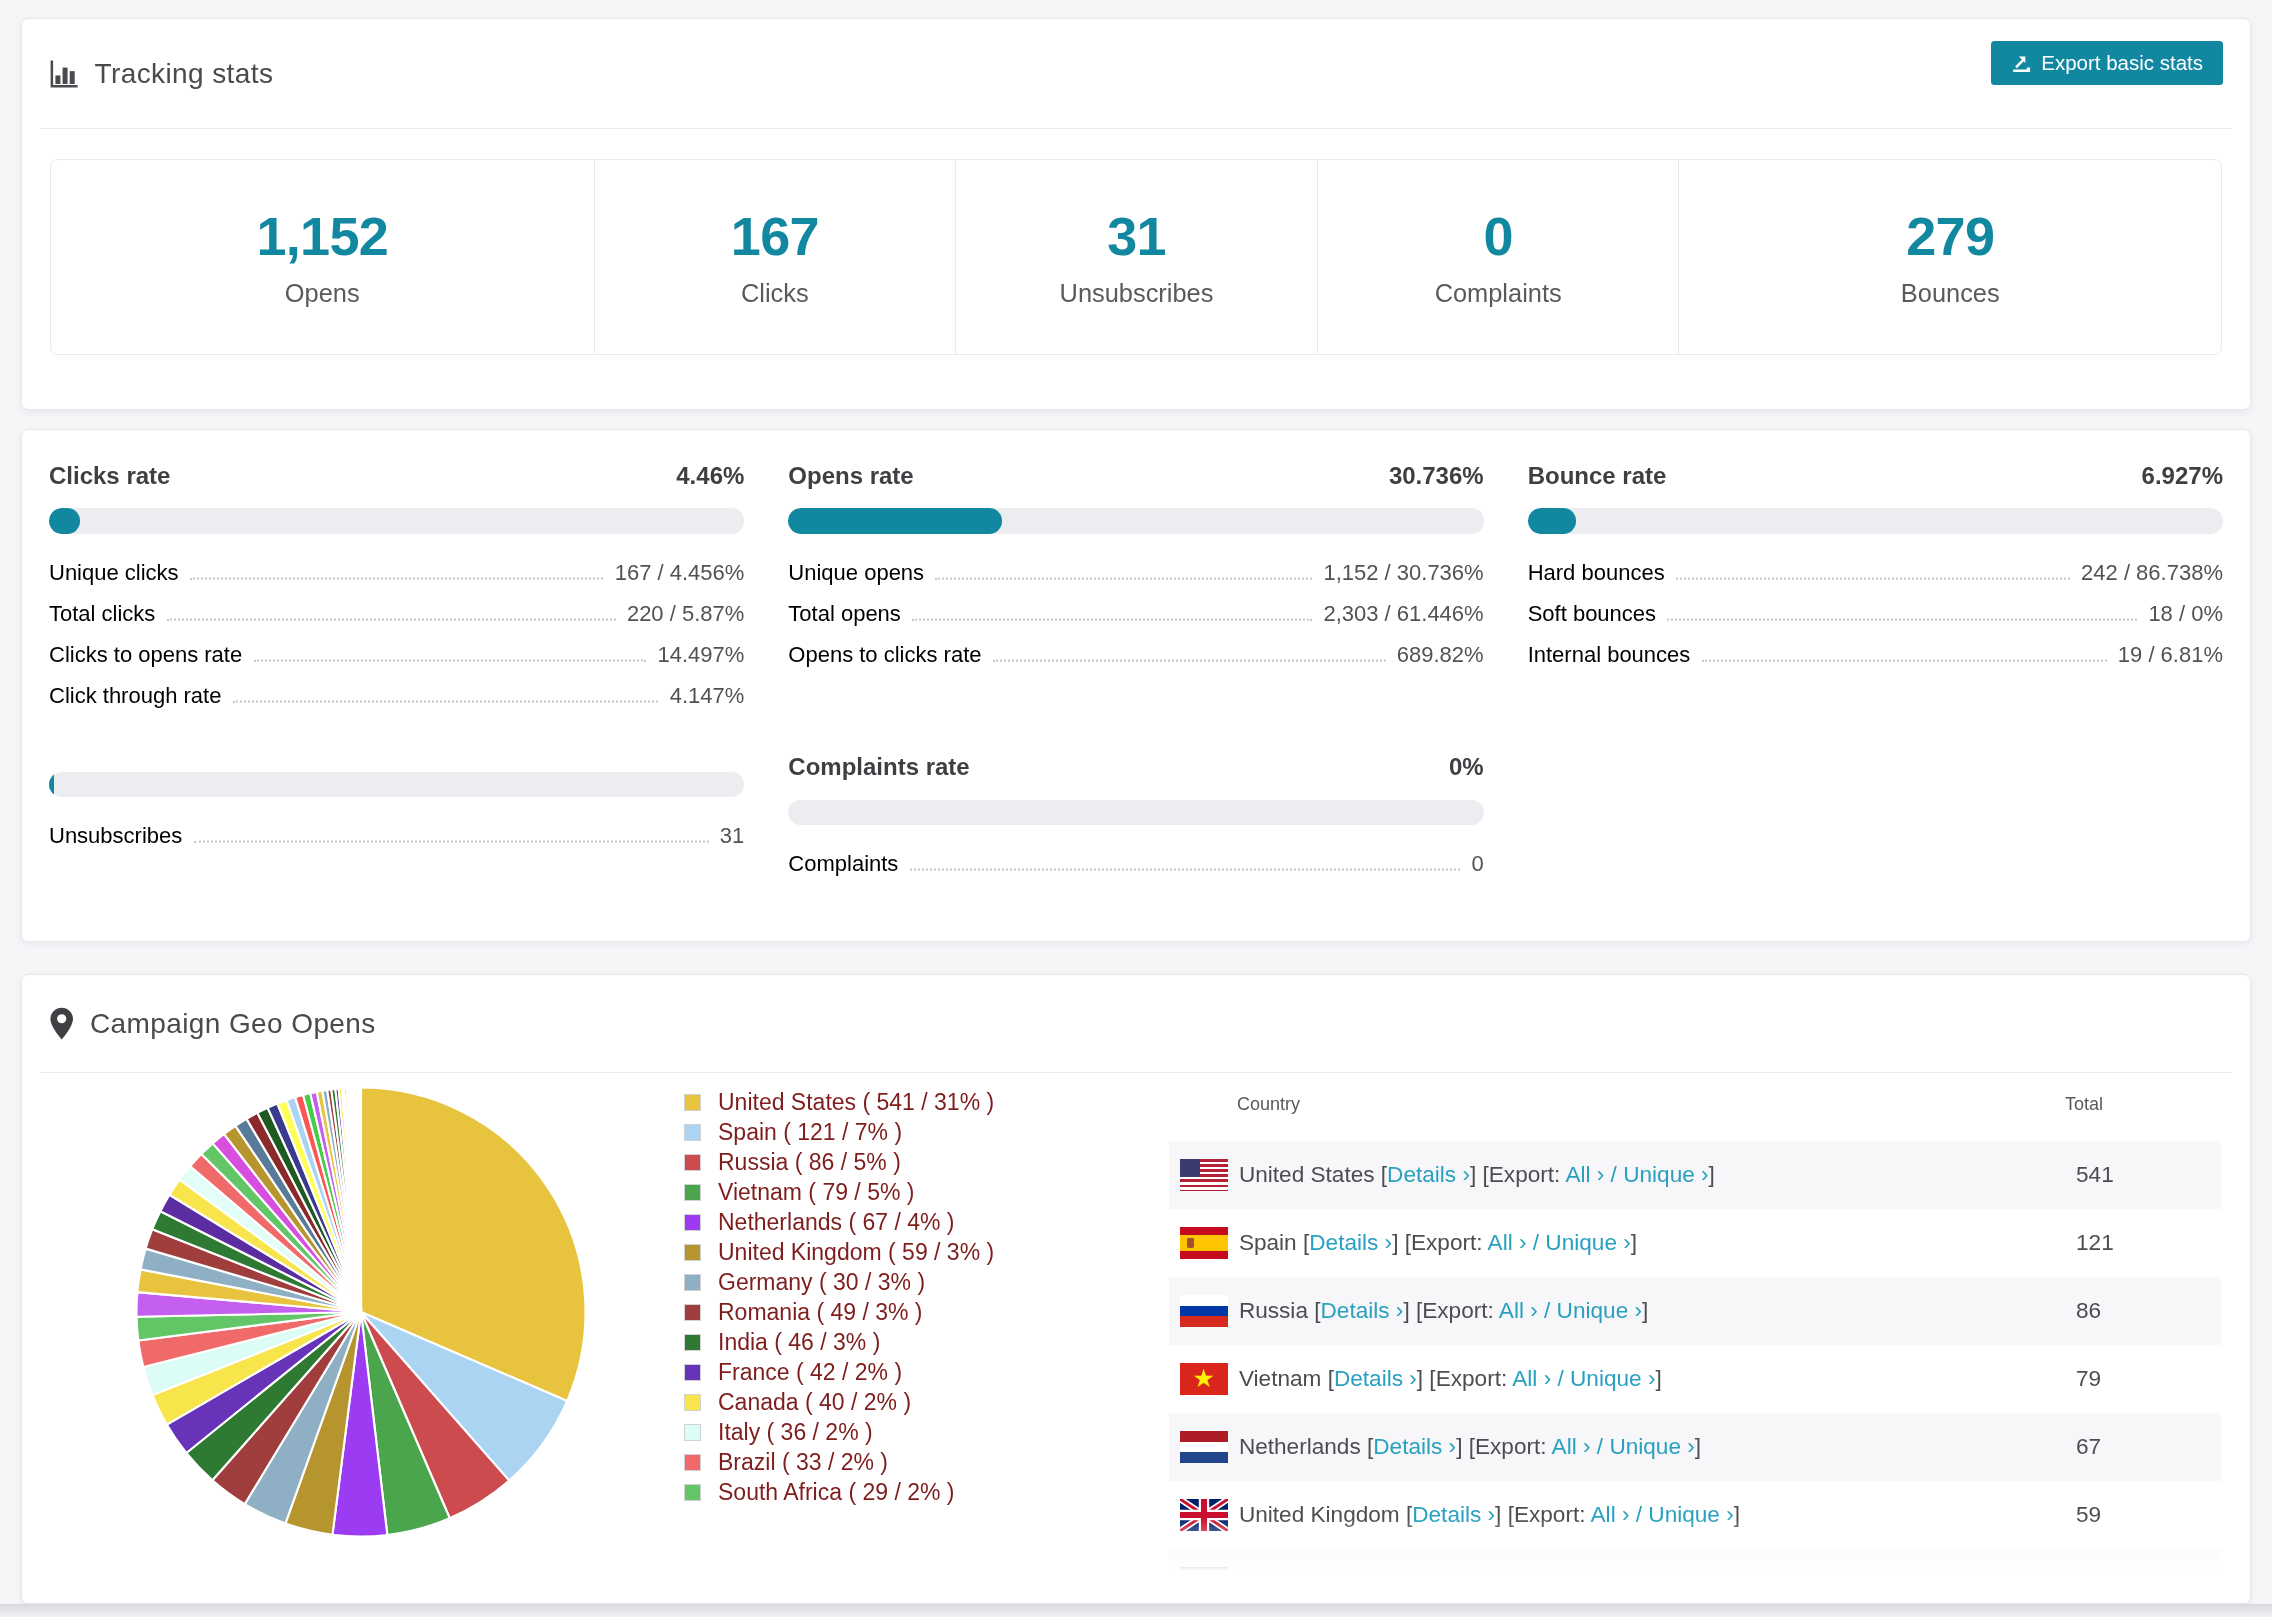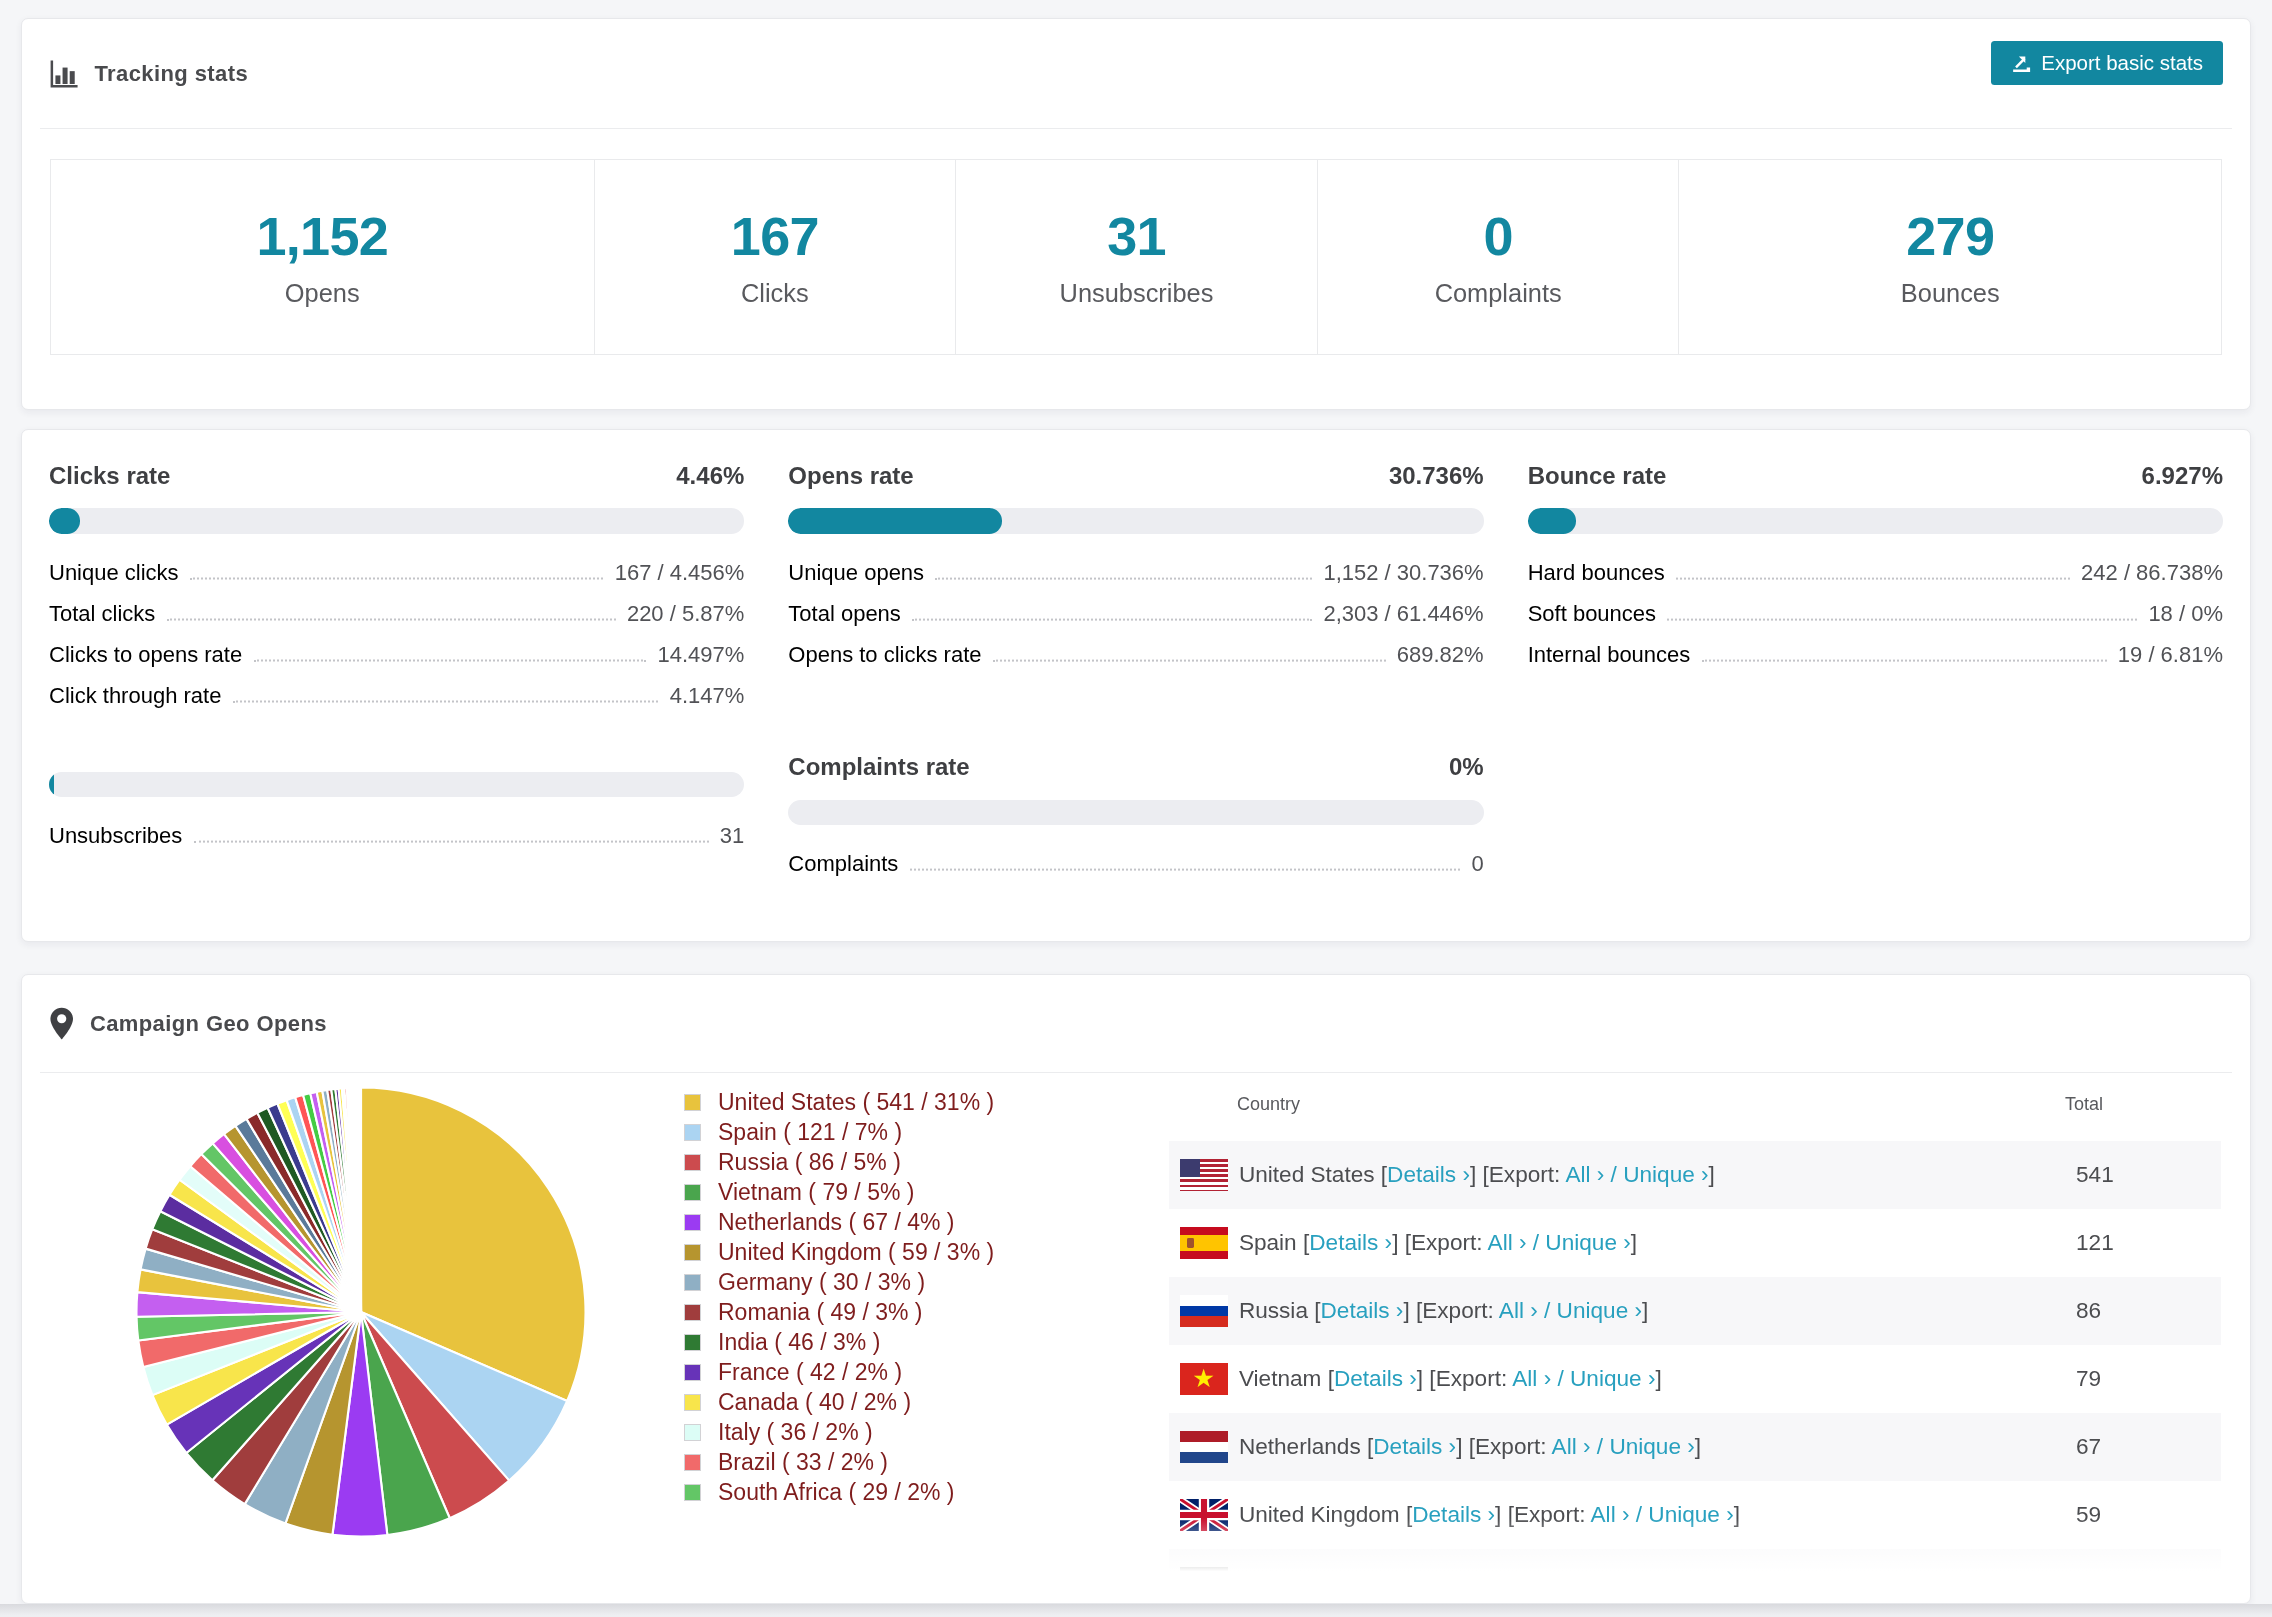--- a/index.html
+++ b/index.html
@@ -21,33 +21,33 @@
   #card-tracking { top:17.6px; height:392px; }
   .card-header {
     height:110px; display:flex; align-items:center;
     padding:0 27px; position:relative;
   }
   .card-header .hdr-rule {
     position:absolute; left:17.6px; right:17.6px; bottom:0;
     border-bottom:1.4px solid #ebecee;
   }
   .hdr-icon { margin-right:15.5px; display:flex; }
-  .card-title-text { font-size:22px; color:#494a4d; letter-spacing:0.4px;font-weight:bold; }
+  .card-title-text { font-size:28px; color:#494a4d; letter-spacing:0.4px; }
   .export-btn {
     position:absolute; right:27px; top:22.6px;
     height:44px; padding:0 20px;
     background:#1287a0; color:#fff;
     border:none; border-radius:3.5px;
     font-family:"Liberation Sans", sans-serif;
     font-size:20.5px; display:flex; align-items:center; gap:10px;
     cursor:pointer;
   }
   .stats-summary {
     position:absolute; left:28px; right:28px; top:140px; height:196px;
-    border:1.4px solid #e9eaec; border-radius:0;
+    border:1.4px solid #e9eaec; border-radius:7px;
     display:grid; grid-template-columns:1.5fr 1fr 1fr 1fr 1.5fr;
   }
   .stat-cell {
     display:flex; flex-direction:column; align-items:center; justify-content:center;
     border-left:1.4px solid #e9eaec;
   }
   .stat-cell:first-child { border-left:none; }
   .stat-value { font-size:54px; font-weight:700; color:#1287a0; letter-spacing:-0.7px; }
   .stat-label { font-size:25.4px; color:#595a5e; margin-top:12.7px; }
 

